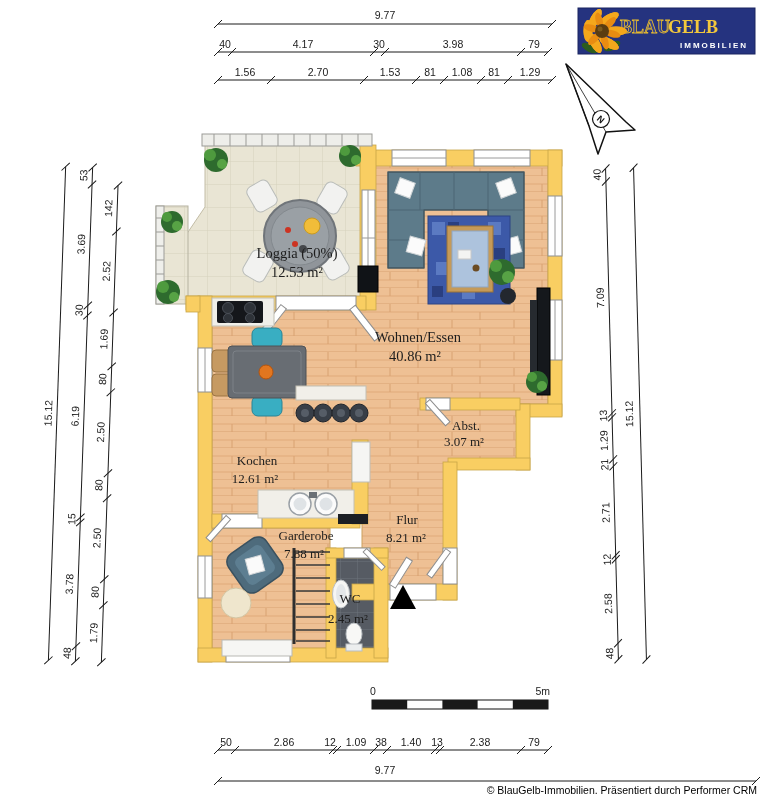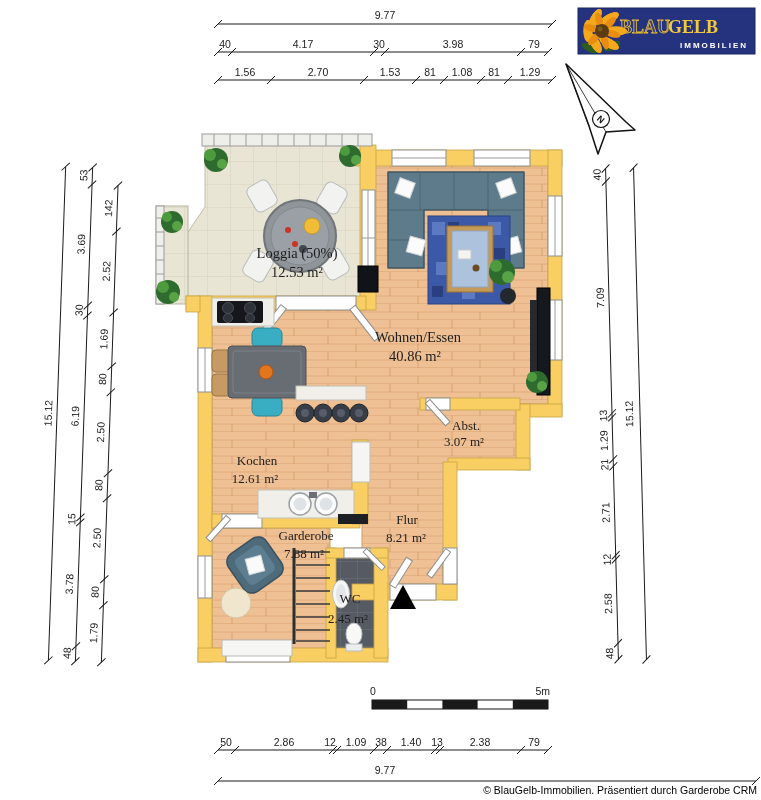--- a/index.html
+++ b/index.html
@@ -423,15 +423,15 @@
         <ellipse cx="613" cy="31" rx="8" ry="3.5" transform="rotate(195 602 31)"></ellipse>
         <ellipse cx="613" cy="31" rx="8" ry="3.5" transform="rotate(255 602 31)"></ellipse>
         <ellipse cx="613" cy="31" rx="8" ry="3.5" transform="rotate(315 602 31)"></ellipse>
       </g>
       <circle cx="602" cy="31" r="7" fill="#5a3c10"></circle>
       <circle cx="600" cy="29" r="2.5" fill="#7a5a1e"></circle>
     </g>
   </g>
 </svg>
 
-<div class="copyright">© BlauGelb-Immobilien. Präsentiert durch Garderobe CRM</div>
+<div class="copyright">© BlauGelb-Immobilien. Präsentiert durch Performer CRM</div>
 
 </div>
 
 </body></html>

